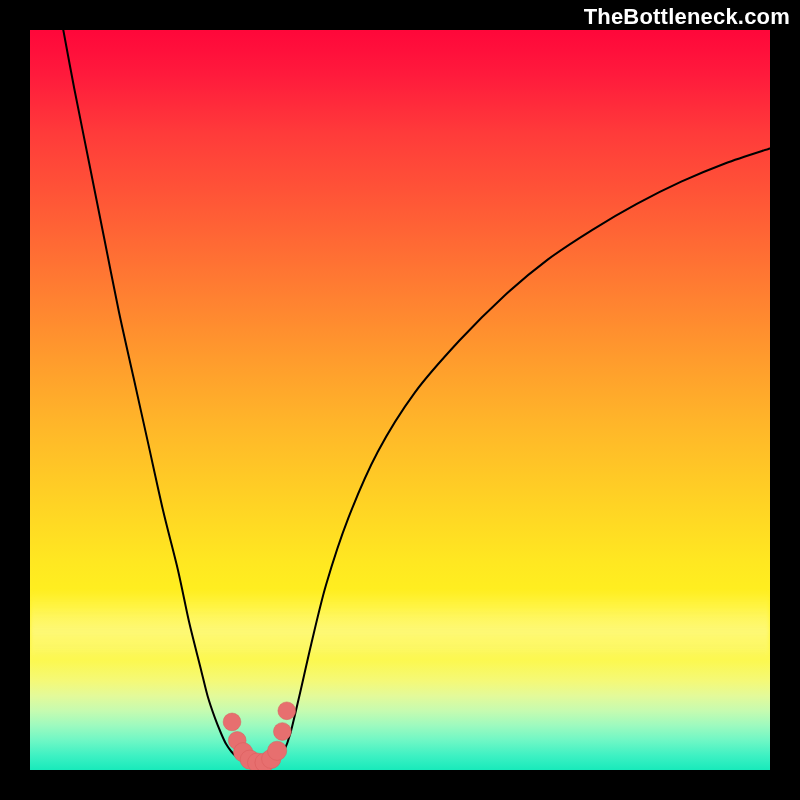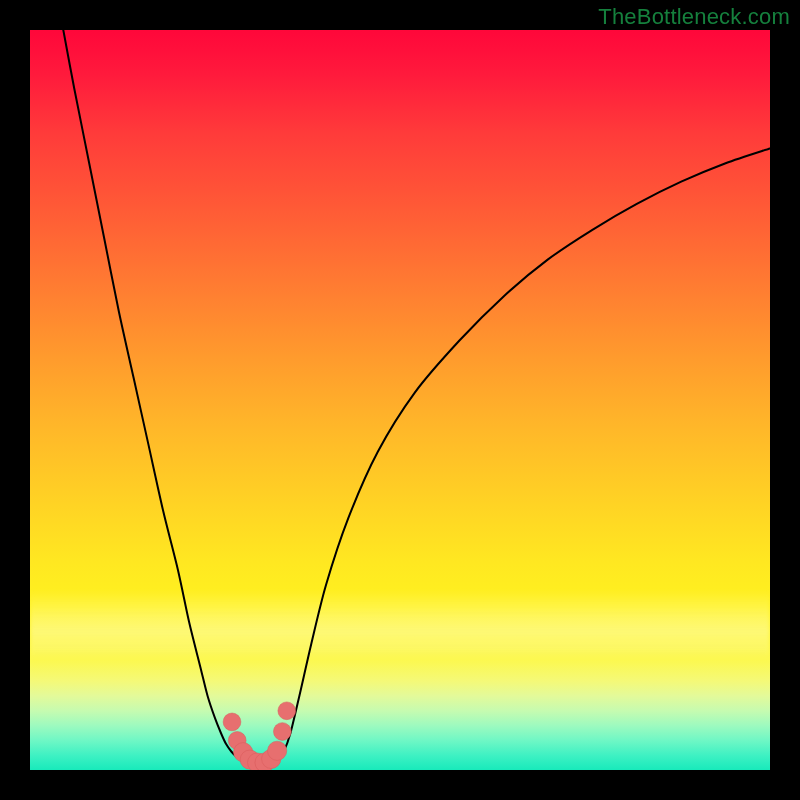--- a/index.html
+++ b/index.html
@@ -70,23 +70,23 @@
     filter: blur(2px);
   }
   svg.curve {
     position: absolute;
     inset: 0;
   }
   .watermark {
     position: absolute;
     top: 4px;
     right: 10px;
-    color: #15803d;
+    color: #ffffff;
     font-size: 22px;
-    font-weight: 400;
+    font-weight: 700;
     letter-spacing: 0.2px;
     user-select: none;
   }
 </style>
 </head>
 <body>
 
 <div class="frame">
 
   <div class="watermark">TheBottleneck.com</div>

